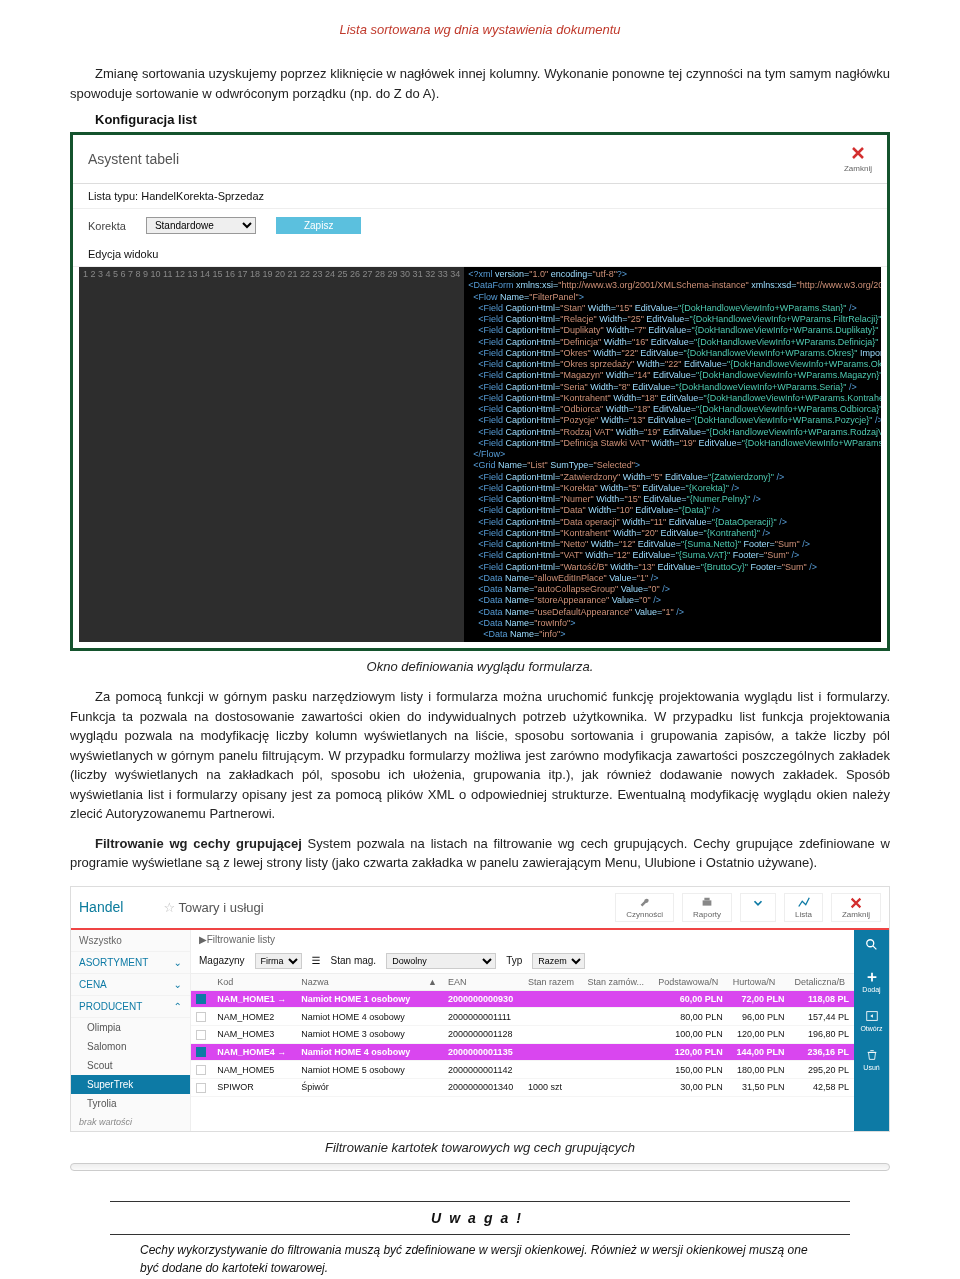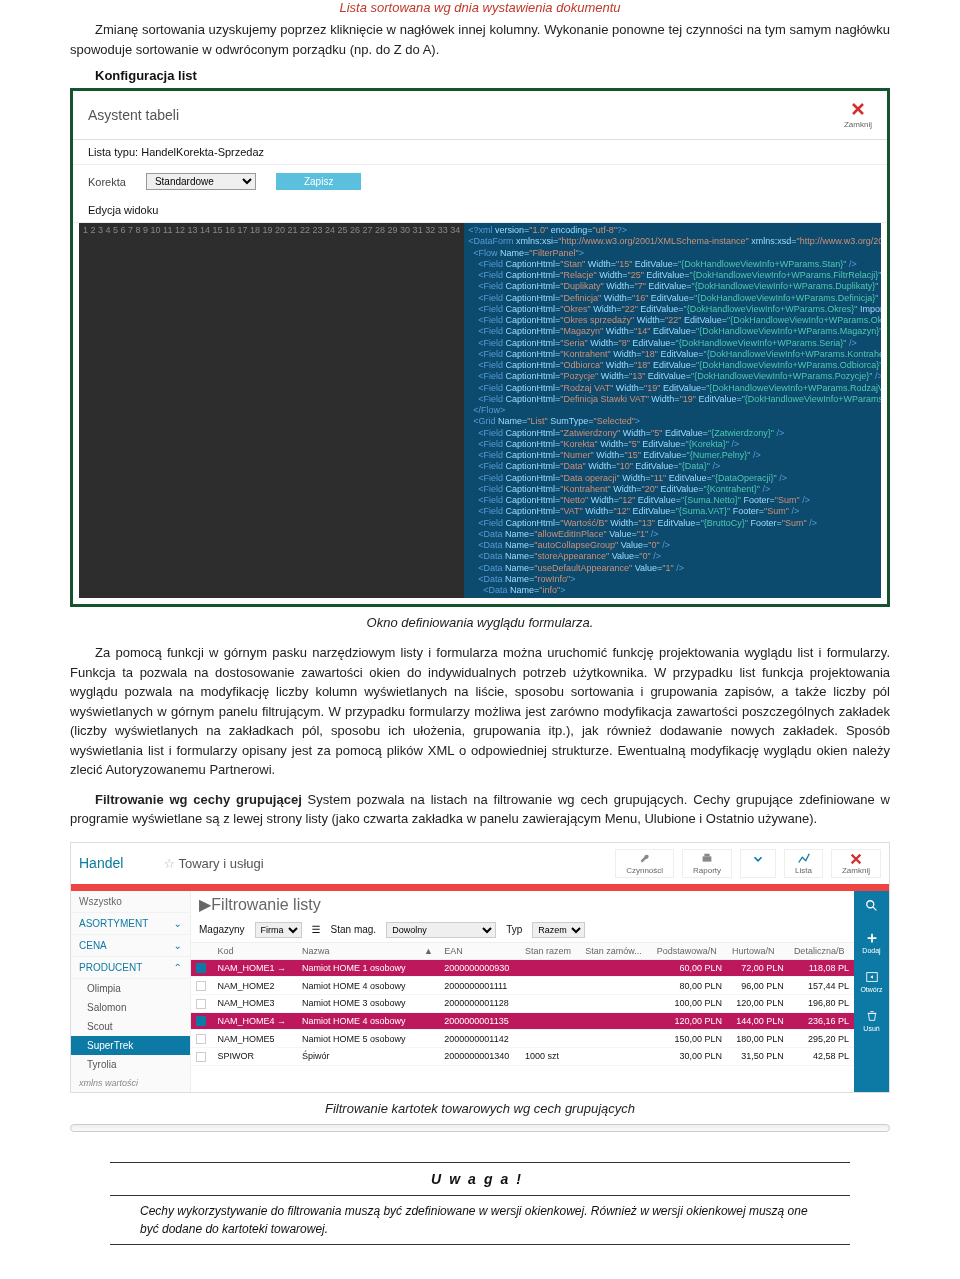--- a/index.html
+++ b/index.html
@@ -1,60 +1,60 @@
 <!DOCTYPE html>
 <html><head>
 <meta charset="utf-8">
 <style>
 * { box-sizing: border-box; margin: 0; padding: 0; font-family: Arial, sans-serif; }
 body { background: #fff; color: #111; width: 960px; margin: 0 auto; font-size: 12px; }
-.page-title { color: #c0392b; font-style: italic; text-align: center; font-size: 13px; padding: 0 0; }
+.page-title { color: #c0392b; font-style: italic; text-align: center; font-size: 13px; padding: 22px 0; }
 .body-text { font-size: 13px; color: #222; line-height: 1.5; padding: 5px 70px; text-align: justify; }
 .indent { text-indent: 25px; }
 .section-heading { font-weight: bold; font-size: 13px; padding-left: 95px; margin: 4px 0; }
 .panel { border: 3px solid #14532d; margin: 5px 70px; background: #fff; }
 .asystent-header { display: flex; justify-content: space-between; align-items: center; padding: 10px 15px; border-bottom: 1px solid #ddd; color: #555; font-size: 14px; }
 .close-x { color: #d32f2f; text-align: center; cursor: pointer; }
 .close-x svg { width: 16px; height: 16px; }
 .close-x-label { font-size: 8px; color: #666; }
 .config-row { display: flex; align-items: center; gap: 20px; padding: 8px 15px; font-size: 11px; color: #444; }
 .config-row select { font-size: 10px; padding: 1px 4px; width: 110px; border: 1px solid #999; }
 .zapisz-btn { background: #5bc0de; color: #fff; padding: 3px 28px; font-size: 10px; border: none; cursor: pointer; }
 .subheader { padding: 6px 15px; font-size: 11px; border-bottom: 1px solid #eee; }
-.code-area { background: #0c4a6e; color: #ddd; font-family: 'Consolas', monospace; font-size: 9px; line-height: 1.25; display: flex; margin: 0 6px 6px; }
+.code-area { background: #000000; color: #ddd; font-family: 'Consolas', monospace; font-size: 9px; line-height: 1.25; display: flex; margin: 0 6px 6px; }
 .gutter { background: #2d2d2d; color: #888; text-align: right; padding: 2px 4px; user-select: none; }
 .code-lines { padding: 2px 4px; overflow-x: auto; white-space: pre; flex: 1; }
 .c-tag { color: #569cd6; }
 .c-attr { color: #9cdcfe; }
 .c-str { color: #ce9178; }
 .c-green { color: #4ec9b0; }
 .caption { font-style: italic; text-align: center; font-size: 13px; color: #222; margin: 8px 0; }
 .bold { font-weight: bold; }
 .handel-panel { margin: 8px 70px; border: 1px solid #ddd; display: flex; flex-direction: column; font-size: 10px; }
-.hp-top { display: flex; justify-content: space-between; align-items: center; padding: 6px 8px; border-bottom: 7px solid #ef4444; }
+.hp-top { display: flex; justify-content: space-between; align-items: center; padding: 6px 8px; border-bottom: 2px solid #ef4444; }
 .hp-title { color: #0a7b9c; font-size: 14px; }
 .hp-subtitle { color: #555; font-size: 13px; }
 .hp-actions { display: flex; gap: 8px; }
 .hp-action { text-align: center; color: #666; font-size: 8px; padding: 2px 10px; border: 1px solid #eee; }
 .hp-action svg { width: 14px; height: 14px; display: block; margin: 0 auto; }
 .hp-body { display: flex; justify-content: space-between; }
 .hp-sidebar { width: 120px; background: #fafafa; border-right: 1px solid #eee; }
 .hp-side-item { padding: 5px 8px; color: #0d7aa5; font-size: 10px; display: flex; justify-content: space-between; border-bottom: 1px solid #f2f2f2; cursor: pointer; }
 .hp-side-sub { padding: 4px 16px; color: #555; font-size: 10px; cursor: pointer; }
 .hp-side-sub.active { background: #0d7aa5; color: #fff; }
 .hp-side-foot { padding: 4px 8px; color: #888; font-style: italic; font-size: 9px; }
 .hp-main { flex: 1; display: flex; }
 .hp-content { flex: 1; }
-.hp-filterbar { padding: 4px 8px; color: #666; font-size: 16px; }
+.hp-filterbar { padding: 4px 8px; color: #666; font-size: 10px; }
 .hp-filters { display: flex; gap: 10px; align-items: center; padding: 4px 8px; font-size: 10px; border-bottom: 1px solid #eee; }
 .hp-filters select { font-size: 9px; padding: 1px; border: 1px solid #ccc; }
 .hp-table { width: 100%; border-collapse: collapse; font-size: 9px; }
 .hp-table th { text-align: left; padding: 3px 5px; color: #666; font-weight: normal; border-bottom: 1px solid #eee; background: #fafafa; }
 .hp-table td { padding: 3px 5px; border-bottom: 1px solid #f5f5f5; }
-.hp-table tr.sel td { background: #be185d; color: #fff; }
+.hp-table tr.sel td { background: #d946ef; color: #fff; font-weight: bold; }
 .hp-table td.num { text-align: right; }
 .hp-iconcol { width: 35px; background: #0d7aa5; display: flex; flex-direction: column; }
 .hp-iconbtn { color: #fff; text-align: center; padding: 8px 2px; font-size: 7px; cursor: pointer; }
 .hp-iconbtn svg { width: 14px; height: 14px; display: block; margin: 0 auto 2px; }
 .uwaga-box { margin: 30px 110px; }
 .uwaga-hr { border-top: 1px solid #333; margin: 2px 0; }
 .uwaga-title { text-align: center; font-weight: bold; font-style: italic; letter-spacing: 8px; font-size: 14px; padding: 6px 0; }
 .uwaga-text { font-style: italic; font-size: 12px; padding: 4px 30px; line-height: 1.5; }
 .page-number { text-align: center; font-size: 11px; padding: 30px 0 10px; }
 .chk { display: inline-block; width: 10px; height: 10px; border: 1px solid #ccc; vertical-align: middle; background: #fff; }
@@ -221,21 +221,21 @@
           <span>PRODUCENT</span>
           <span>⌃</span>
         </div>
       <div id="sidebarsubs">
           <div class="hp-side-sub">Olimpia</div>
           <div class="hp-side-sub">Salomon</div>
           <div class="hp-side-sub">Scout</div>
           <div class="hp-side-sub active">SuperTrek</div>
           <div class="hp-side-sub">Tyrolia</div>
         </div>
-      <div class="hp-side-foot">xmlns wartości</div>
+      <div class="hp-side-foot">brak wartości</div>
     </div>
     <div class="hp-main">
       <div class="hp-content">
         <div class="hp-filterbar">▶Filtrowanie listy</div>
         <div class="hp-filters">
           <span>Magazyny</span>
           <select><option>Firma</option></select>
           <span>☰</span>
           <span>Stan mag.</span>
           <select style="width:110px;"><option>Dowolny</option></select>

